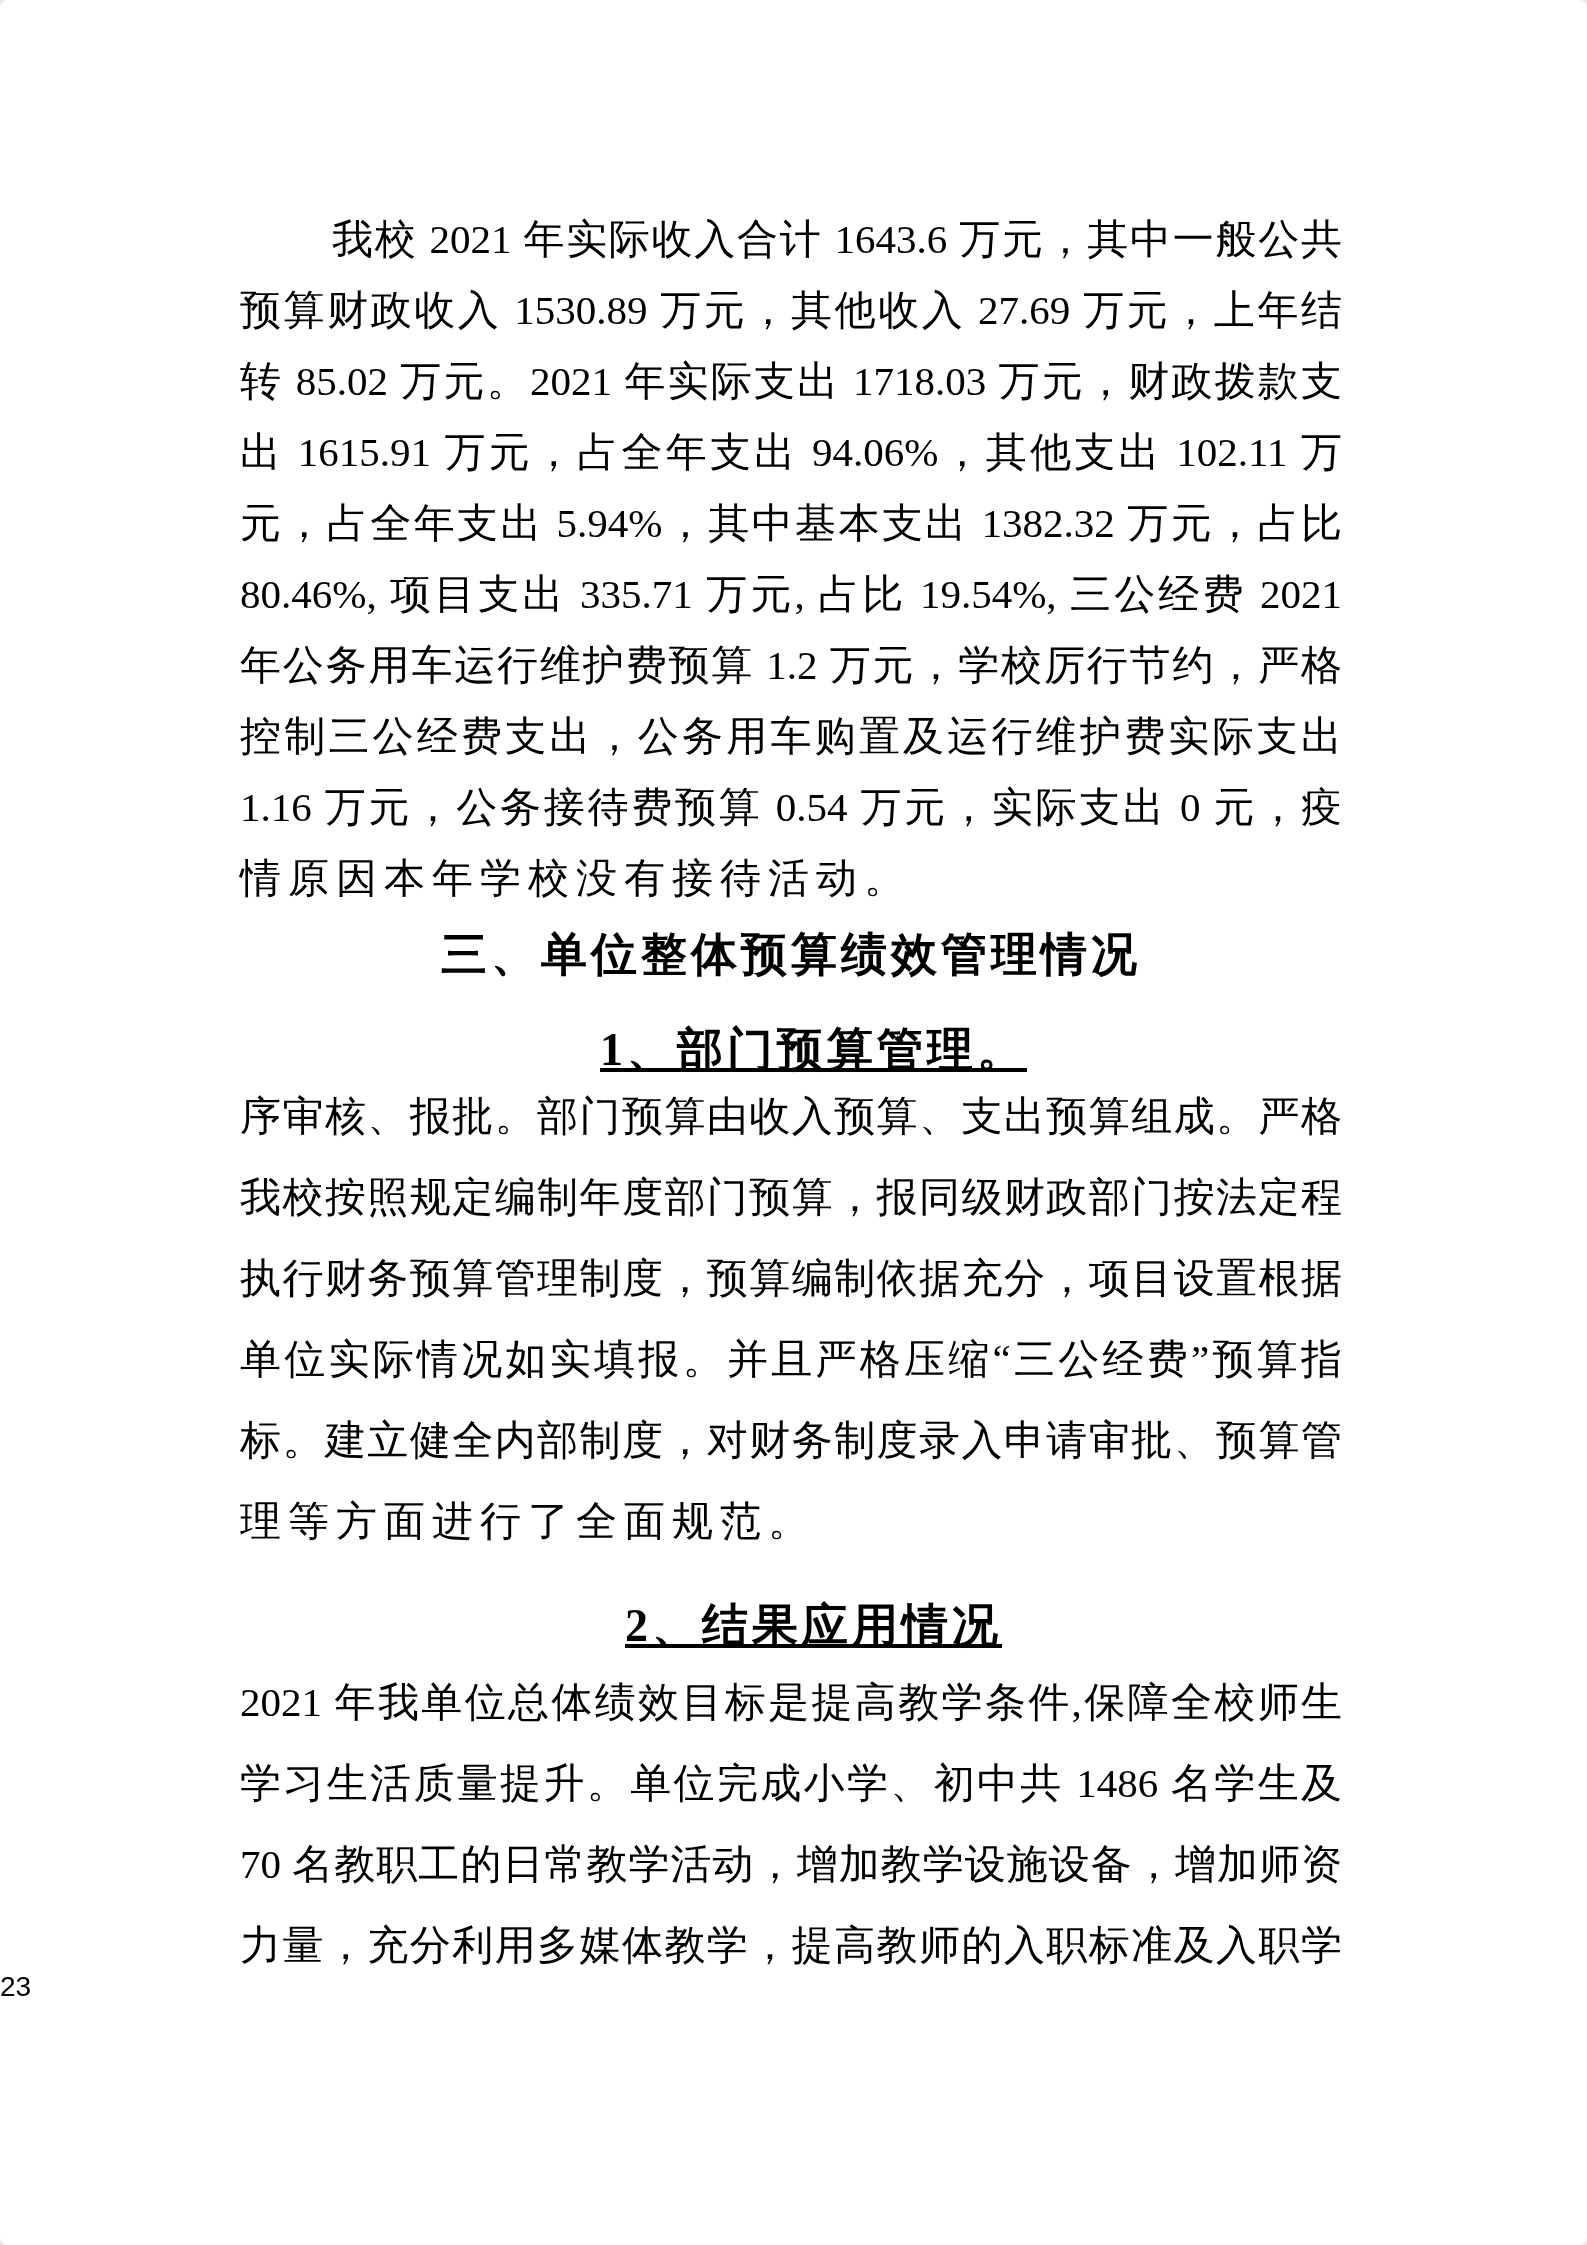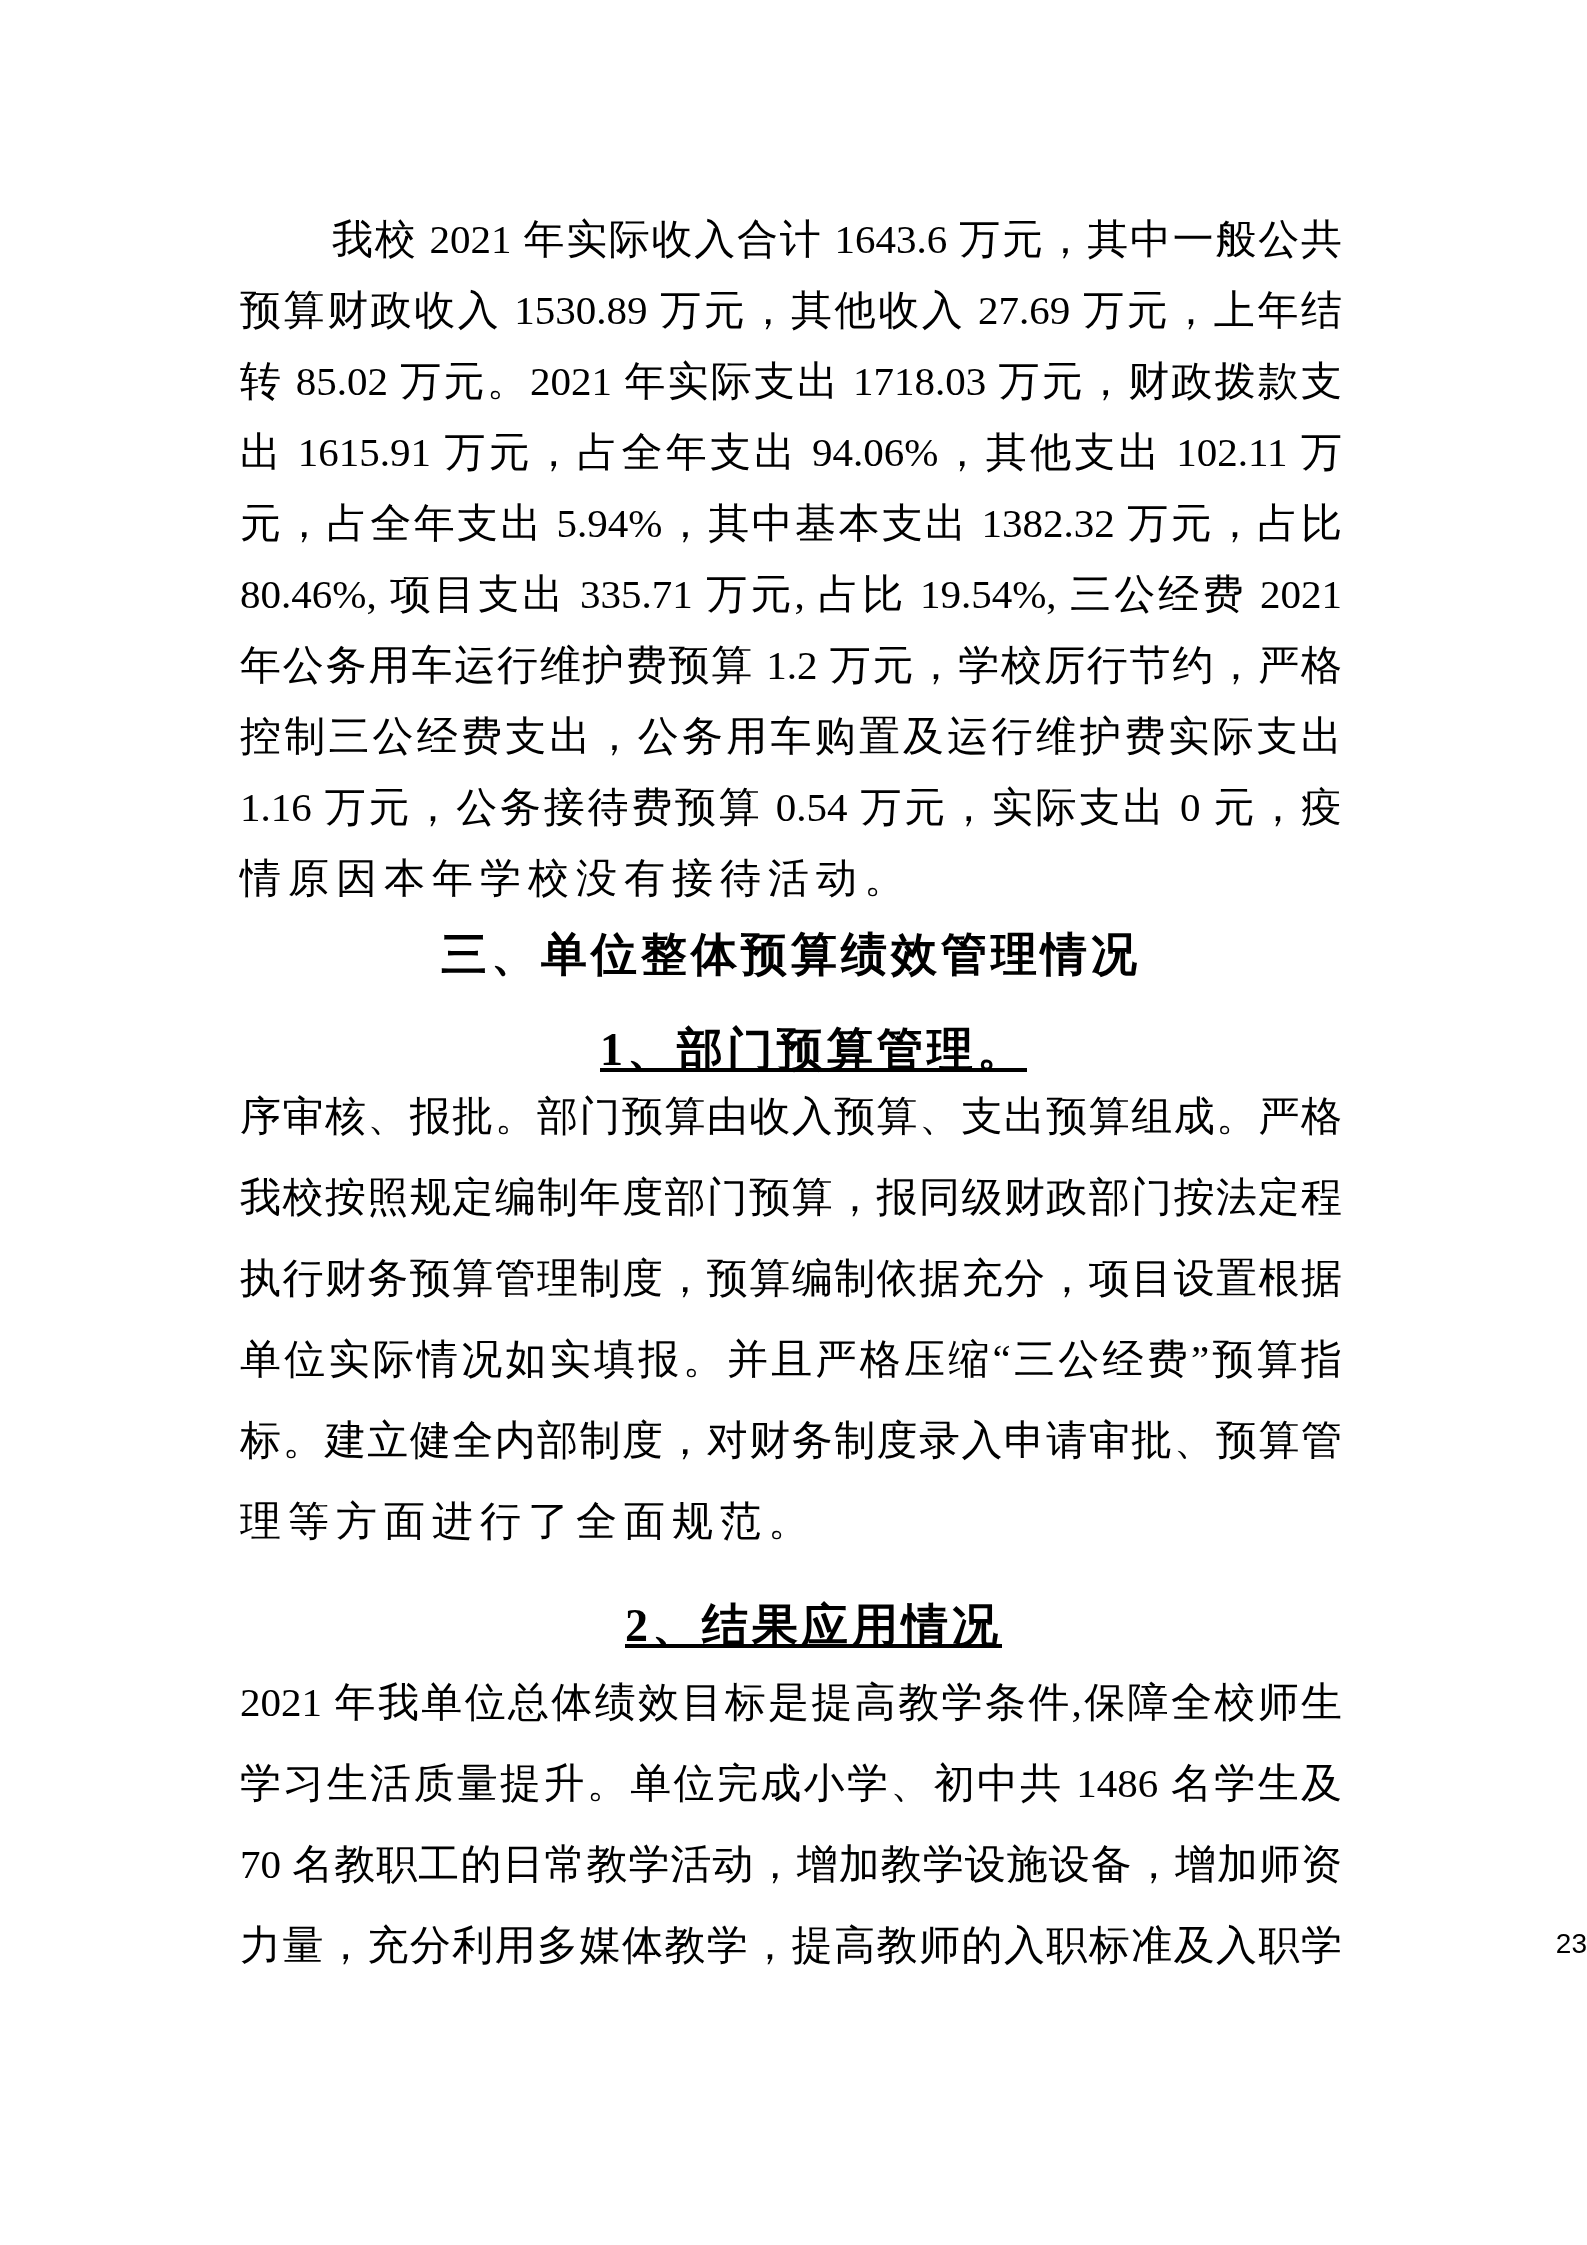--- a/index.html
+++ b/index.html
@@ -8,20 +8,21 @@
     background: #e8e8e8;
   }
   .page {
     position: relative;
     width: 1587px;
     height: 2245px;
     background: #ffffff;
     overflow: hidden;
     font-family: "Liberation Serif", "DejaVu Serif", serif;
     color: #000000;
+    border-radius: 8px;
   }
   .content {
     position: absolute;
     left: 240px;
     top: 204px;
     width: 1102px;
   }
   .para { margin: 0; }
   .line {
     font-size: 41px;
@@ -44,24 +45,24 @@
     letter-spacing: 4px;
     text-align: center;
   }
   .h-major { margin: 5px 0 0 0; }
   .h-minor { margin: 23px 0 0 0; padding-left: 45px; text-decoration: underline; }
   #sub2 { margin-top: 28px; }
   #p2 { margin-top: -10px; }
   #p3 { margin-top: 0; }
   .pageno {
     position: absolute;
-    top: 1929px;
+    top: 1972px;
     left: 0;
     width: 1587px;
-    text-align: right;
+    text-align: left;
     font-family: "Liberation Sans", "DejaVu Sans", sans-serif;
     font-size: 28px;
     line-height: 30px;
     color: #000000;
   }
 </style>
 </head>
 <body>
 
 <div class="page">

